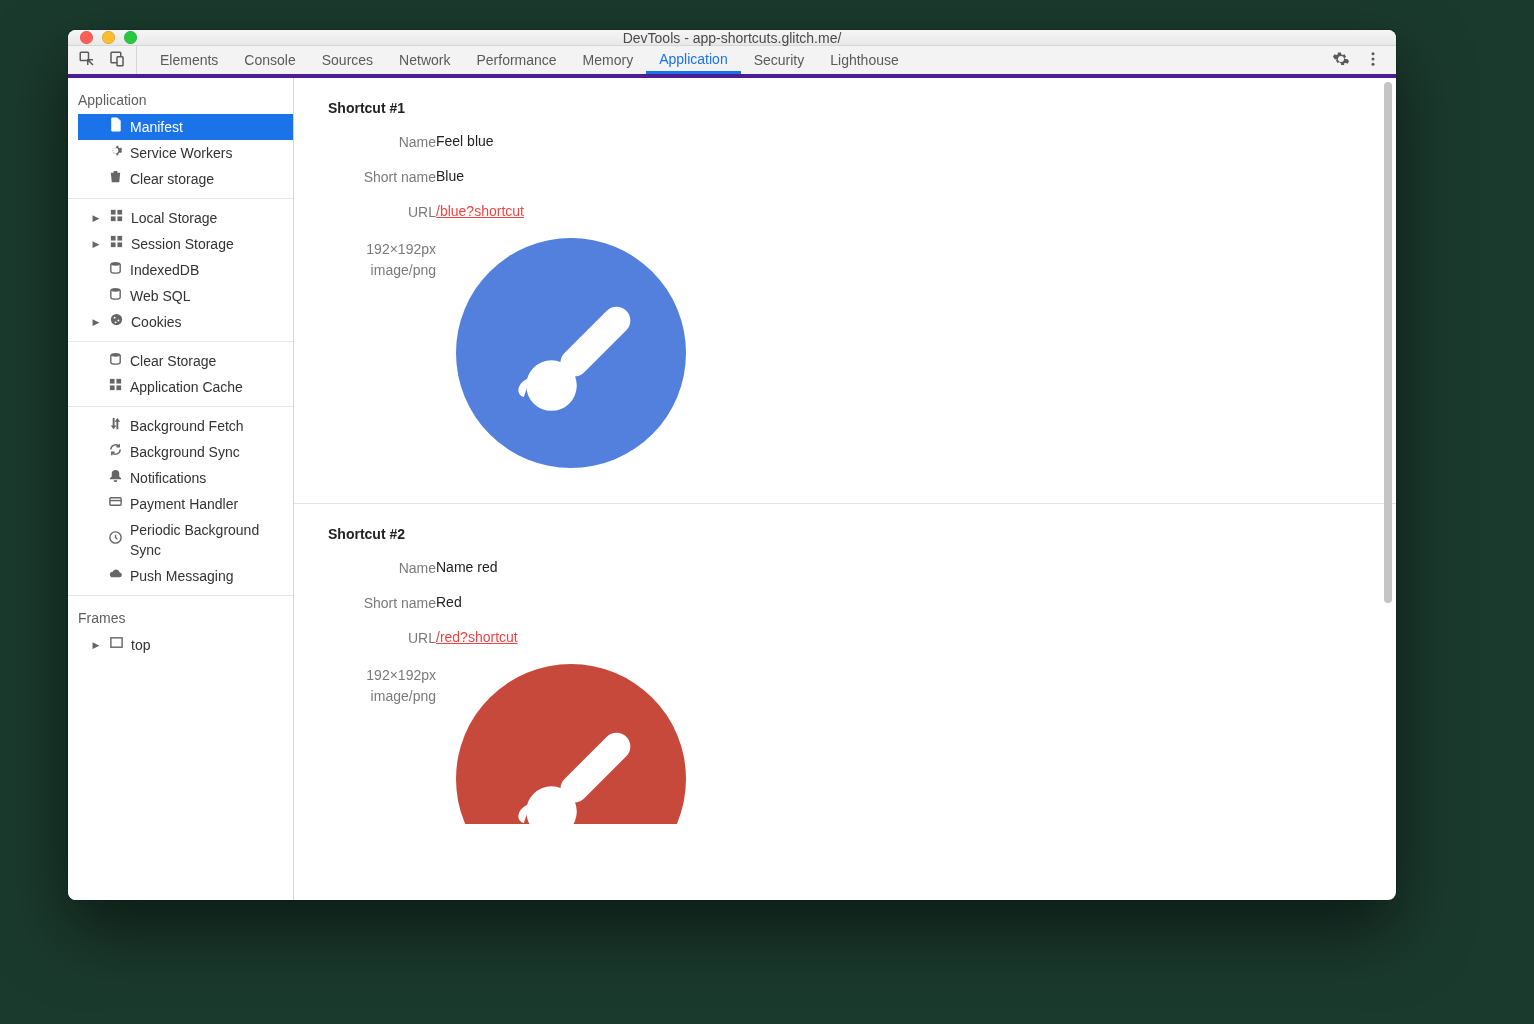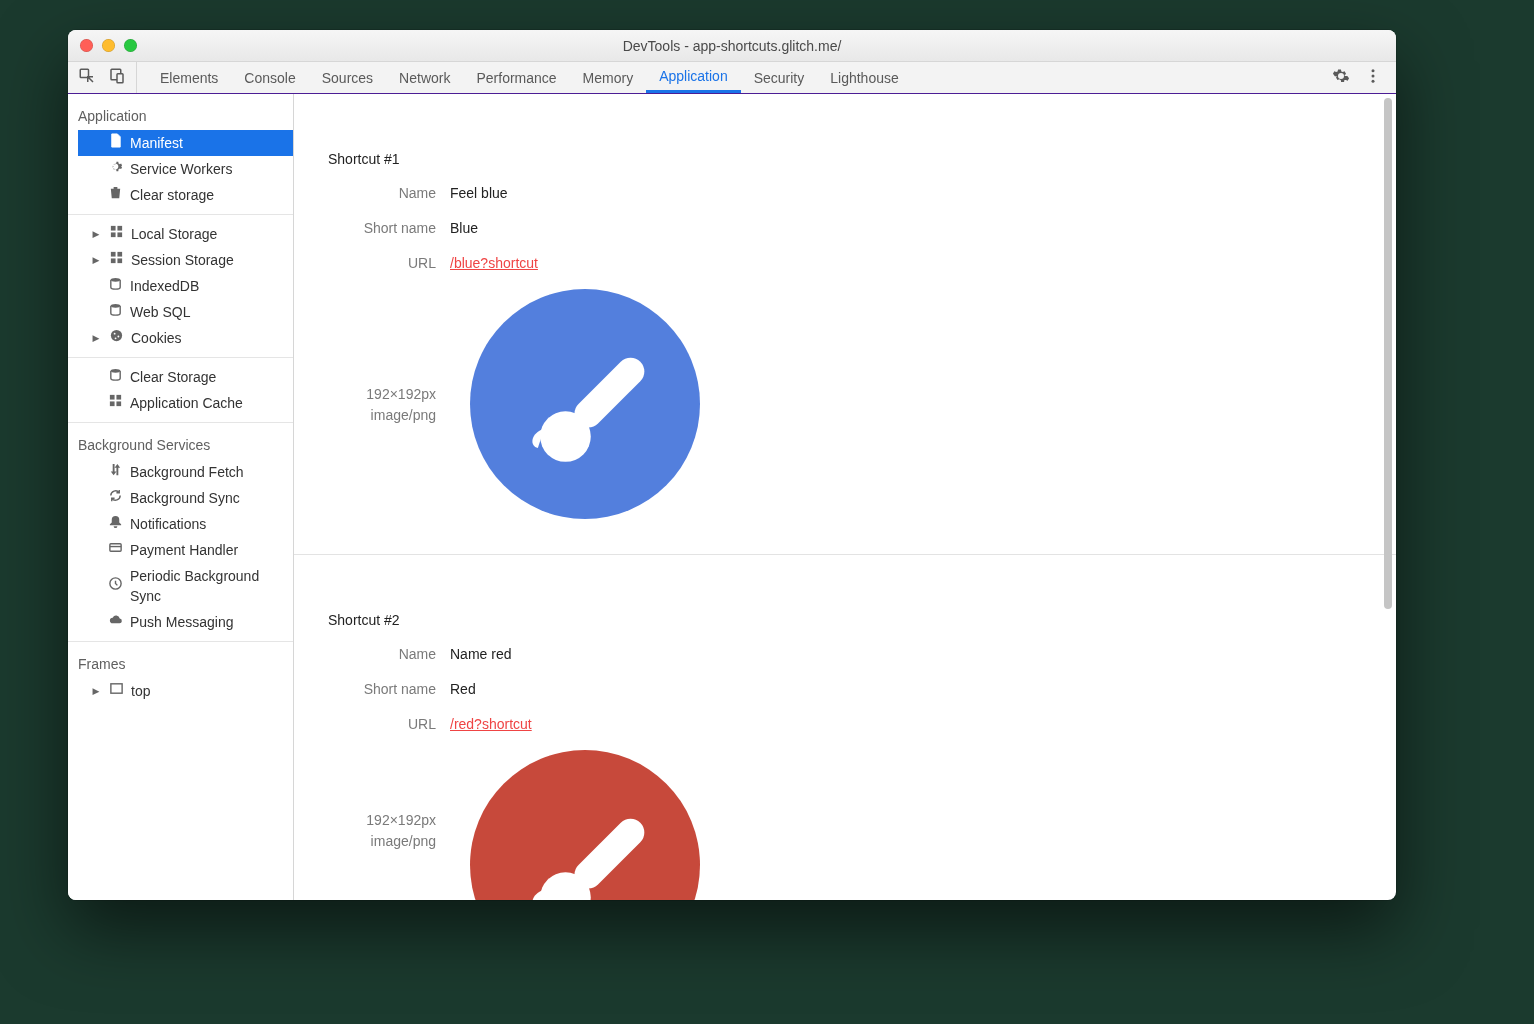--- a/index.html
+++ b/index.html
@@ -15,34 +15,34 @@
     left: 68px; top: 30px;
     width: 1328px; height: 870px;
     background: #fff;
     border-radius: 8px;
     box-shadow: 0 30px 70px rgba(0,0,0,.55), 0 0 0 1px rgba(0,0,0,.12);
     overflow: hidden;
     display: flex; flex-direction: column;
   }
   
   .titlebar {
-    height: 32px;
+    height: 16px;
     background: linear-gradient(#f6f6f6,#e8e8e8);
     border-bottom: 1px solid #d6d6d6;
     display: flex; align-items: center;
     position: relative;
   }
   .traffic { display:flex; gap:9px; padding-left:12px; }
   .dot { width:13px; height:13px; border-radius:50%; box-shadow: inset 0 0 0 .5px rgba(0,0,0,.2);}
   .dot.red{background:#ff5f57;} .dot.yellow{background:#febc2e;} .dot.green{background:#28c840;}
   .title { position:absolute; left:0; right:0; text-align:center; font-size:14px; color:#4a4a4a; }
   
   .toolbar {
     height: 32px;
-    border-bottom: 1px solid #4c1d95;
+    border-bottom: 4px solid #4c1d95;
     background: #f3f3f3;
     display:flex; align-items:center;
     font-size:14px; color:#5a5a5a;
   }
   .tool-icons { display:flex; align-items:center; padding:0 10px; gap:12px; border-right:1px solid #d6d6d6; height:100%;}
   .tool-icons svg { width:18px; height:18px; }
   .tabstrip { display:flex; align-items:stretch; height:100%; padding-left:10px; gap:0;}
   .tab { padding:0 13px; display:flex; align-items:center; cursor:default; color:#5a5a5a;}
   .tab.active { color:#1a73e8; border-bottom:3px solid #1a73e8; }
   .toolbar-right { margin-left:auto; display:flex; align-items:center; gap:14px; padding-right:14px; color:#5a5a5a;}
@@ -62,22 +62,22 @@
   .tree-item .exp { margin-left:-18px; width:12px; text-align:center; color:#666; font-size:9px;}
   .tree-item.active { background:#1a73e8; color:#fff; }
   .tree-item.active svg path, .tree-item.active svg rect { fill:#fff; stroke:#fff; }
   .tree-item svg { width:15px; height:15px; flex:0 0 15px; }
   .sep { height:1px; background:#e5e5e5; margin:6px 0;}
   
   .main { flex:1; overflow:auto; position:relative;}
   .scrollbar { position:absolute; right:4px; top:4px; bottom:4px; width:8px;}
   .scroll-thumb { position:absolute; left:0; right:0; top:0; height:64%; background:#c5c5c5; border-radius:4px;}
   .shortcut-block { border-bottom:1px solid #e3e3e3; padding:18px 18px 26px 34px;}
-  .shortcut-title { font-weight:400; color:#222; padding:4px 0 8px;margin-top:35px;}
-  .row { display:flex; align-items:center; padding:9px 0; gap:14px;}
+  .shortcut-title { font-weight:700; color:#222; padding:4px 0 8px;}
+  .row { display:flex; align-items:flex-start; padding:9px 0; }
   .label { width:108px; text-align:right; color:#7a7a7a; padding-top:1px;}
   .value { color:#222;}
   .value a { color:#ef4444; text-decoration:underline;}
   .icon-row .label {line-height:1.5;}
   .icon-preview { margin-left:20px;}
   .brush-circle {
     width:230px; height:230px; border-radius:50%; position:relative;
   }
   .brush-circle.blue{background:#537fdd;}
   .brush-circle.red{background:#c7493b;}
@@ -223,21 +223,20 @@
         <span class="ico"><svg viewBox="0 0 16 16" fill="#666">
               <rect x="2" y="2" width="5" height="5"></rect>
               <rect x="9" y="2" width="5" height="5"></rect>
               <rect x="2" y="9" width="5" height="5"></rect>
               <rect x="9" y="9" width="5" height="5"></rect>
             </svg></span>
         <span>Application Cache</span>
       </div>
 
       <div class="sep"></div>
-      <div class="group-title">Background Services</div>
       <div class="tree-item">
         <span class="ico"><svg viewBox="0 0 16 16" fill="#666">
               <path d="M5 2l0 8-2 0 3 4 3-4-2 0 0-8zM11 14l0-8 2 0-3-4-3 4 2 0 0 8z"></path>
             </svg></span>
         <span>Background Fetch</span>
       </div>
       <div class="tree-item">
         <span class="ico"><svg viewBox="0 0 16 16" fill="none" stroke="#666" stroke-width="1.5">
               <path d="M3 8a5 5 0 019-3M13 8a5 5 0 01-9 3"></path>
               <path d="M12 2v3h-3M4 14v-3h3" stroke-width="1.5"></path>

